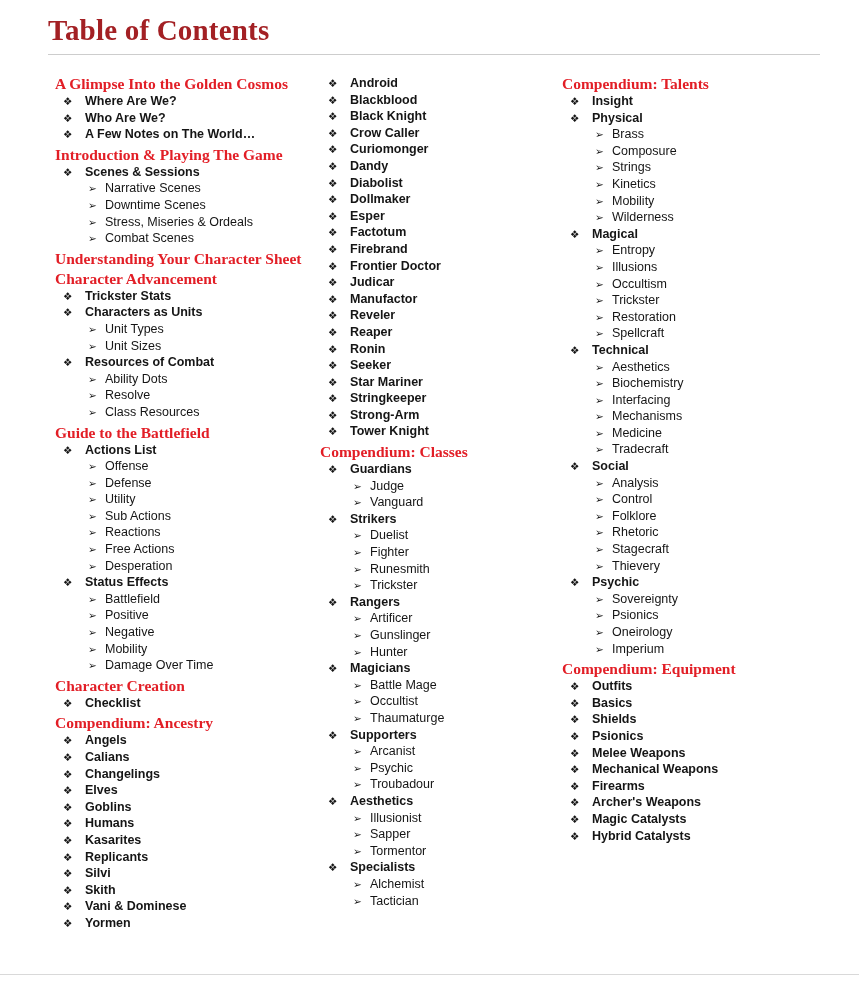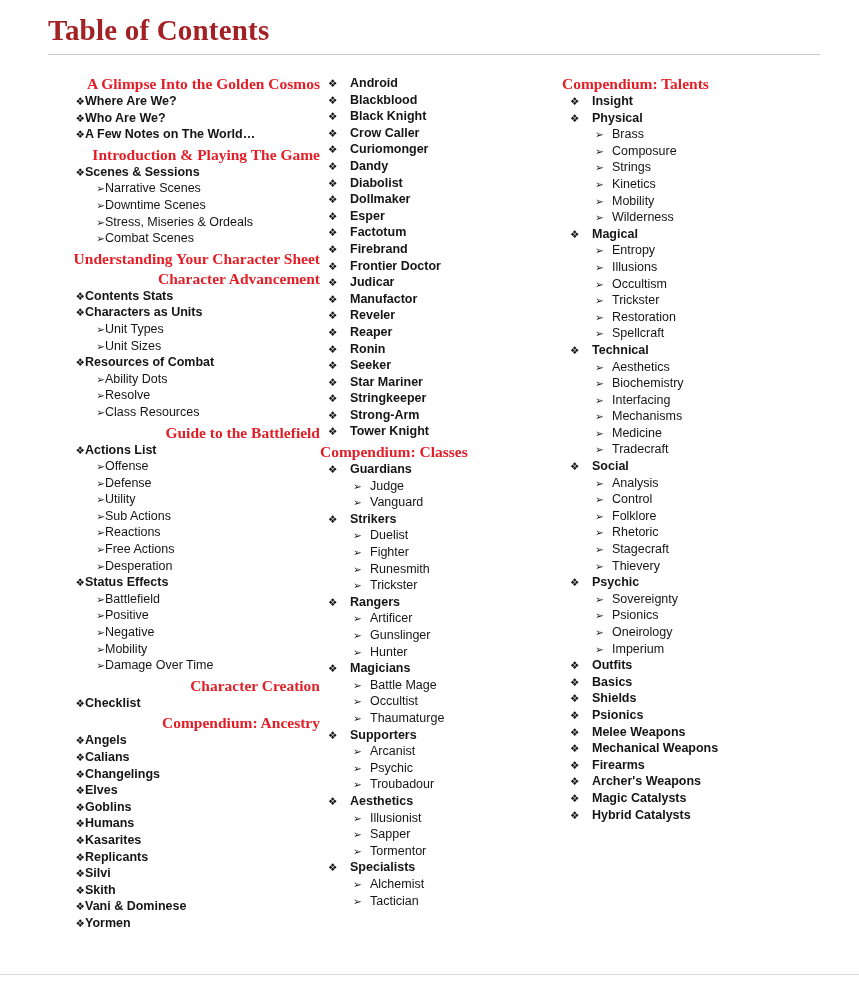--- a/index.html
+++ b/index.html
@@ -45,21 +45,21 @@
     width: 772px;
     height: 0;
     border-top: 1px solid #cdcdcd;
   }
   .columns {
     display: flex;
     padding: 20px 0 0 55px;
     align-items: flex-start;
   }
   .toc-col { flex: none; }
-  .toc-col.c1 { width: 265px; text-align: right; }
+  .toc-col.c1 { width: 265px; }
   .toc-col.c2 { width: 242px; }
   .toc-col.c3 { width: 287px; }
 
   .sec-heading {
     font-family: "Liberation Serif", "DejaVu Serif", serif;
     font-weight: 700;
     font-size: 15.5px;
     line-height: 17px;
     color: #e21e26;
     margin: 3px 0 1px 0;
@@ -137,21 +137,21 @@
           <span class="txt">Stress, Miseries &amp; Ordeals</span>
         </div>
         <div class="entry l2">
           <span class="bullet">➢</span>
           <span class="txt">Combat Scenes</span>
         </div>
         <div class="sec-heading">Understanding Your Character Sheet</div>
         <div class="sec-heading">Character Advancement</div>
         <div class="entry l1">
           <span class="bullet">❖</span>
-          <span class="txt">Contents Stats</span>
+          <span class="txt">Trickster Stats</span>
         </div>
         <div class="entry l1">
           <span class="bullet">❖</span>
           <span class="txt">Characters as Units</span>
         </div>
         <div class="entry l2">
           <span class="bullet">➢</span>
           <span class="txt">Unit Types</span>
         </div>
         <div class="entry l2">
@@ -616,20 +616,21 @@
           <span class="txt">Psionics</span>
         </div>
         <div class="entry l2">
           <span class="bullet">➢</span>
           <span class="txt">Oneirology</span>
         </div>
         <div class="entry l2">
           <span class="bullet">➢</span>
           <span class="txt">Imperium</span>
         </div>
+        <div class="sec-heading">Compendium: Equipment</div>
         <div class="entry l1">
           <span class="bullet">❖</span>
           <span class="txt">Outfits</span>
         </div>
         <div class="entry l1">
           <span class="bullet">❖</span>
           <span class="txt">Basics</span>
         </div>
         <div class="entry l1">
           <span class="bullet">❖</span>

